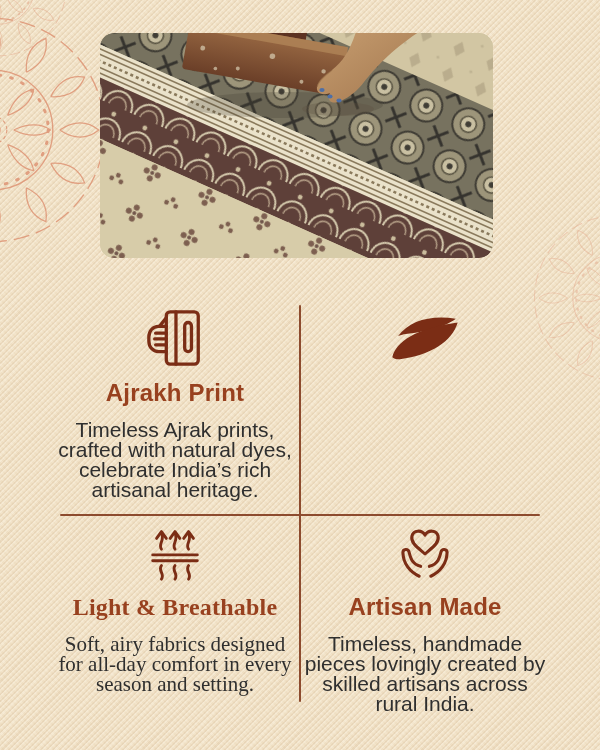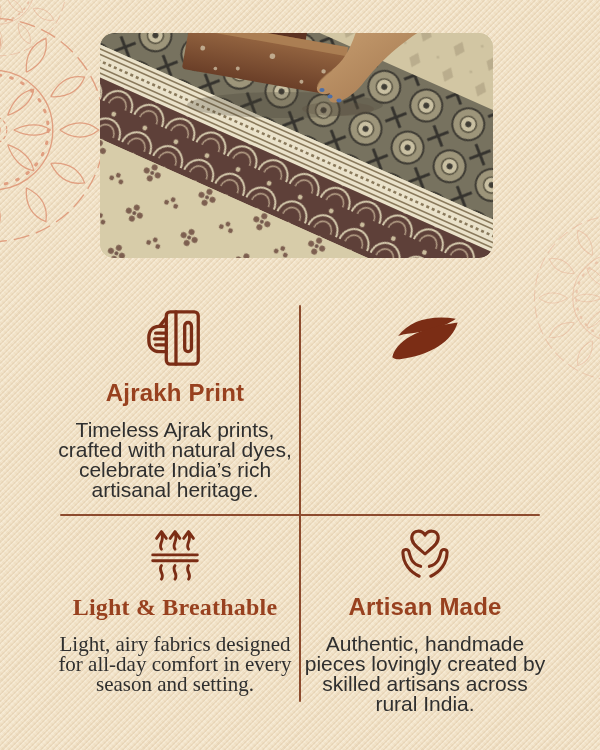--- a/index.html
+++ b/index.html
@@ -204,28 +204,28 @@
         <path d="M32,29 c-4,-5 4,-9 0,-16"></path>
           <path d="M27,18 L32,11 L37,18"></path>
         <path d="M46,29 c-4,-5 4,-9 0,-16"></path>
           <path d="M41,18 L46,11 L51,18"></path>
         <path d="M18,46 c-4,5 4,9 0,14"></path>
         <path d="M32,46 c-4,5 4,9 0,14"></path>
         <path d="M46,46 c-4,5 4,9 0,14"></path>
       </svg>
     </div>
     <h3 class="feature-title">Light &amp; Breathable</h3>
-    <p class="feature-desc">Light, airy fabrics designed for all-day comfort in every season and setting.</p>
+    <p class="feature-desc">Soft, airy fabrics designed for all-day comfort in every season and setting.</p>
   </div>
 
   <div class="cell cell-4">
     <div class="icon-box">
       <svg width="62" height="62" viewBox="0 0 64 64" fill="none" stroke="currentColor" stroke-width="3.2" stroke-linecap="round" stroke-linejoin="round">
         <path d="M32,34 C24,27 17,22.5 18.5,15.5 C20,9.5 28.5,8.5 32,14.5 C35.5,8.5 44,9.5 45.5,15.5 C47,22.5 40,27 32,34 Z"></path>
         <path id="hnd" d="M26,57 C16,52.5 9.5,43.5 9.2,32.5 C9.2,28.6 14.6,28.2 15.5,32 C16.2,35 17,38 18.5,40.5 C20.5,43.8 23.5,45.8 27.5,46.8"></path>
         <use href="#hnd" transform="translate(64 0) scale(-1 1)"></use>
       </svg>
     </div>
     <h3 class="feature-title">Artisan Made</h3>
-    <p class="feature-desc">Authentic, handmade pieces lovingly created by skilled artisans across rural India.</p>
+    <p class="feature-desc">Timeless, handmade pieces lovingly created by skilled artisans across rural India.</p>
   </div>
 
 </div>
 
 </body></html>

